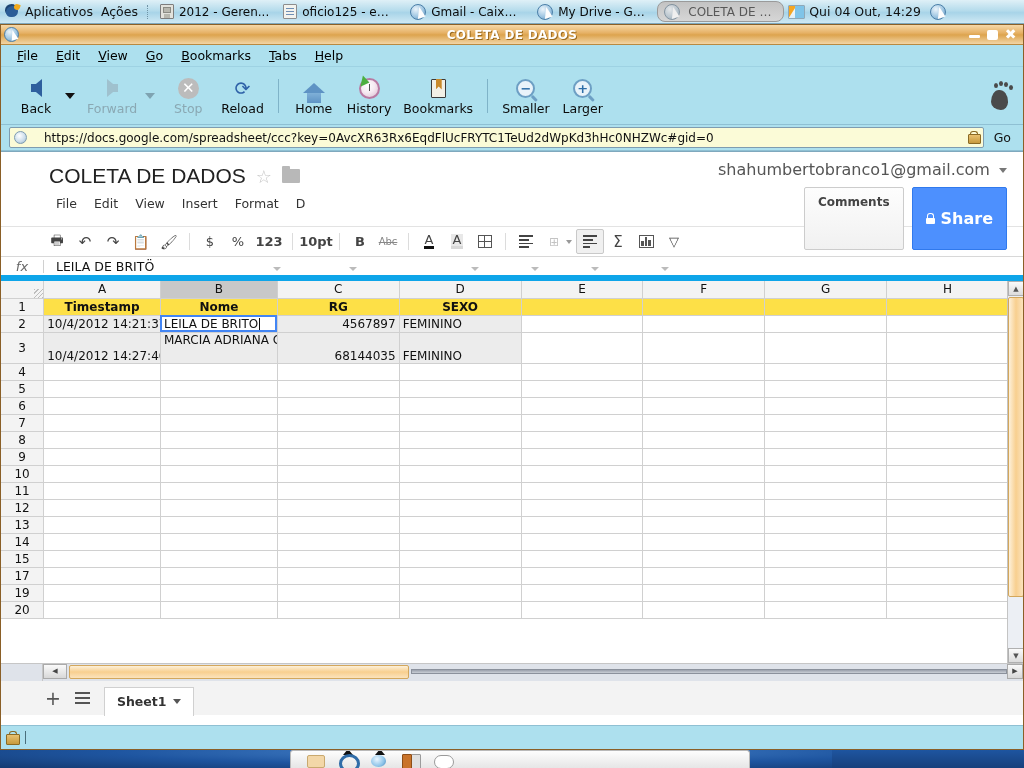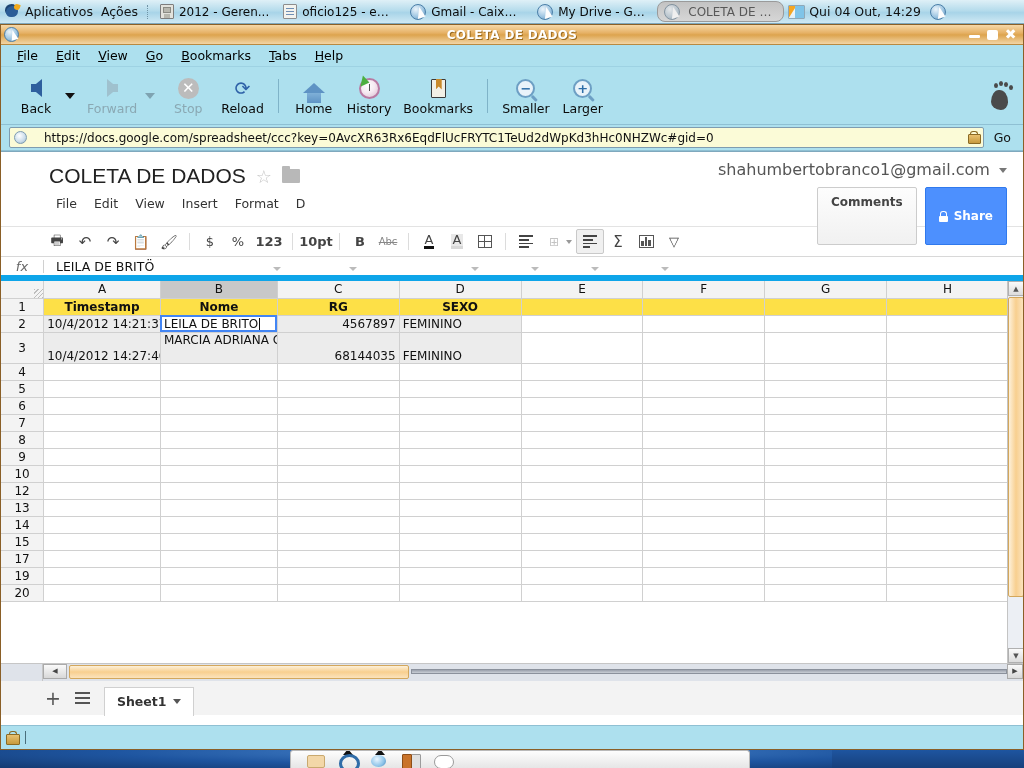--- a/index.html
+++ b/index.html
@@ -286,21 +286,21 @@
   }
   #acct-email { font-size: 16px; color: #555; }
   .acct-caret { display:inline-block; width:0;height:0;border-left:4px solid transparent;border-right:4px solid transparent;border-top:5px solid #777; margin-left:4px; vertical-align: middle;}
   #acct-btns { display: flex; gap: 8px; margin-top: 8px; justify-content: flex-end; }
   #comments-btn {
     background: linear-gradient(to bottom,#fdfdfd,#f1f1f1); border: 1px solid #ccc; border-radius: 2px;
     font-size: 12px; font-weight: bold; color: #444; padding: 7px 13px; cursor: pointer;
   }
   #share-btn {
     background: #4d90fe; border: 1px solid #3079ed; border-radius: 2px;
-    font-size: 12px; font-weight: bold; color: #fff; padding: 21px 13px; cursor: pointer;
+    font-size: 16px; font-weight: bold; color: #fff; padding: 21px 13px; cursor: pointer;
     display: flex; align-items: center; gap: 6px;
   }
   .share-lock { width: 9px; height: 11px; position: relative; }
   .share-lock::after { content:""; position:absolute; left:0;bottom:0;width:9px;height:6px;background:#fff;border-radius:1px; }
   .share-lock::before { content:""; position:absolute; left:1.5px;top:0;width:5px;height:5px;border:1.5px solid #fff;border-bottom:none;border-radius:3px 3px 0 0;}
 
   
   #ss-toolbar {
     height: 31px; border-top: 1px solid #e3e3e3; border-bottom: 1px solid #d8d8d8;
     background: #fff; display: flex; align-items: center; padding-left: 42px; gap: 0;
@@ -857,20 +857,31 @@
               <td></td>
               <td></td>
               <td></td>
               <td></td>
               <td></td>
               <td></td>
               <td></td>
               <td></td>
             </tr>
             <tr>
+              <td class="rowhead">11</td>
+              <td></td>
+              <td></td>
+              <td></td>
+              <td></td>
+              <td></td>
+              <td></td>
+              <td></td>
+              <td></td>
+            </tr>
+            <tr>
               <td class="rowhead">12</td>
               <td></td>
               <td></td>
               <td></td>
               <td></td>
               <td></td>
               <td></td>
               <td></td>
               <td></td>
             </tr>

